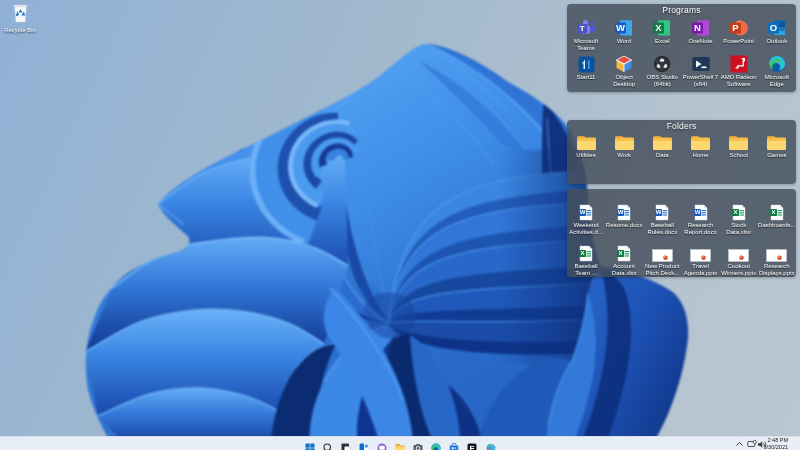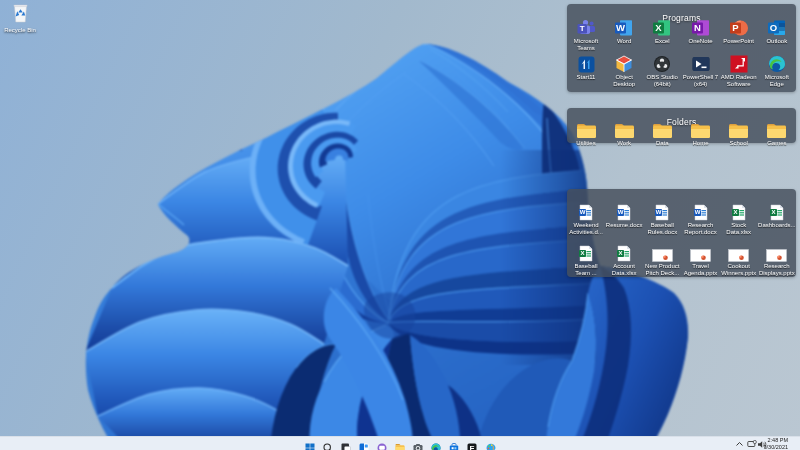--- a/index.html
+++ b/index.html
@@ -2,21 +2,21 @@
 <html><head>
 <meta charset="utf-8">
 <style>
   html,body{margin:0;padding:0;width:800px;height:450px;overflow:hidden;}
   body{font-family:"Liberation Sans",sans-serif;position:relative;
     background:linear-gradient(115deg,#8fb1d6 0%,#a2b9cd 40%,#b2c2cf 70%,#bac7d2 100%);}
   #bloom{position:absolute;left:0;top:0;filter:blur(0.9px);}
   .panel{position:absolute;left:567px;width:229px;background:rgba(70,80,93,0.84);
     border-radius:4px;box-shadow:0 1px 3px rgba(0,0,0,0.25);}
   .ptitle{text-align:center;color:#fff;font-size:8.5px;line-height:12px;height:12px;
-    text-shadow:0 1px 2px rgba(0,0,0,0.6);letter-spacing:0.2px;margin-top:8px;}
+    text-shadow:0 1px 2px rgba(0,0,0,0.6);letter-spacing:0.2px;}
   .cell{position:absolute;width:38px;text-align:center;}
   .cell svg{display:block;margin:0 auto;}
   .lbl{color:#fff;font-size:6px;line-height:6.5px;text-shadow:0 1px 1px rgba(0,0,0,0.8);
     margin-top:1px;word-wrap:break-word;}
   
   #taskbar{position:absolute;left:0;top:436px;width:800px;height:14px;
     background:#e8eef6;border-top:1px solid #d9e0e9;box-sizing:border-box;}
   .tbi{position:absolute;top:2px;width:10px;height:10px;}
   #tray{position:absolute;right:3px;top:437px;height:13px;color:#1a1a1a;}
   .clock{position:absolute;right:9px;top:0;text-align:right;font-size:5.5px;line-height:6.5px;}
@@ -289,21 +289,21 @@
         <svg width="18" height="18" viewBox="0 0 18 18">
           <circle cx="9" cy="9" r="8" fill="#0c59a4"></circle>
           <path d="M1 9 A8 8 0 0 1 17 9 C17 13 13.5 15 10.5 15 C12 13.5 12.5 12 12 10.5 C11 8 8 7.5 6 8.5 C4 9.5 3.5 12 4.5 14 A8 8 0 0 1 1 9 Z" fill="#2bc3d2"></path>
           <path d="M2.2 12.5 C1.4 10 2.5 6.5 5.5 5 C8.5 3.5 12 4.5 13.5 7 C11.5 5.8 8.5 6 6.5 7.5 C4 9.4 3.5 12.5 4.8 14.6 C3.7 14.1 2.8 13.4 2.2 12.5 Z" fill="#49c242"></path>
         </svg>
       </div>
       <div class="lbl">Microsoft<br>Edge</div>
     </div>
 </div>
 
-<div class="panel" id="panel-folders" style="top:108px;height:35px;">
+<div class="panel" id="panel-folders" style="top:120px;height:64px;">
 <div class="ptitle">Folders</div>
 <div class="cell" style="left:0.0px;top:14px;">
       <div style="height:17px;display:flex;align-items:flex-end;justify-content:center;">
         <svg width="21" height="16" viewBox="0 0 21 16">
           <path d="M1 2.5 C1 1.7 1.7 1 2.5 1 L7.5 1 C8.1 1 8.6 1.3 9 1.8 L10 3 L1 3 Z" fill="#dd9f3d"></path>
           <rect x="1" y="2.6" width="19" height="12.4" rx="1.4" fill="#f6c04a"></rect>
           <path d="M1 6 L20 6 L20 13.6 C20 14.4 19.3 15 18.6 15 L2.4 15 C1.7 15 1 14.4 1 13.6 Z" fill="#fdd870"></path>
         </svg>
       </div>
       <div class="lbl">Utilities</div>

